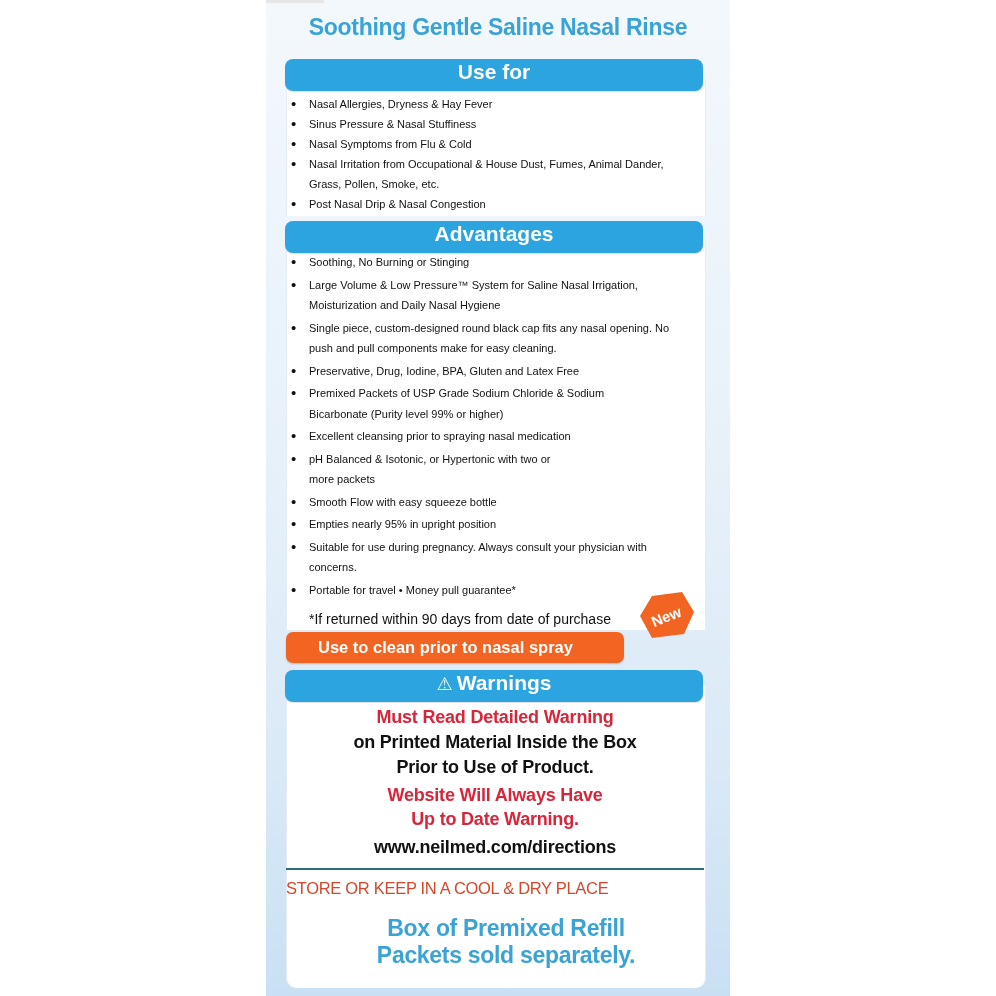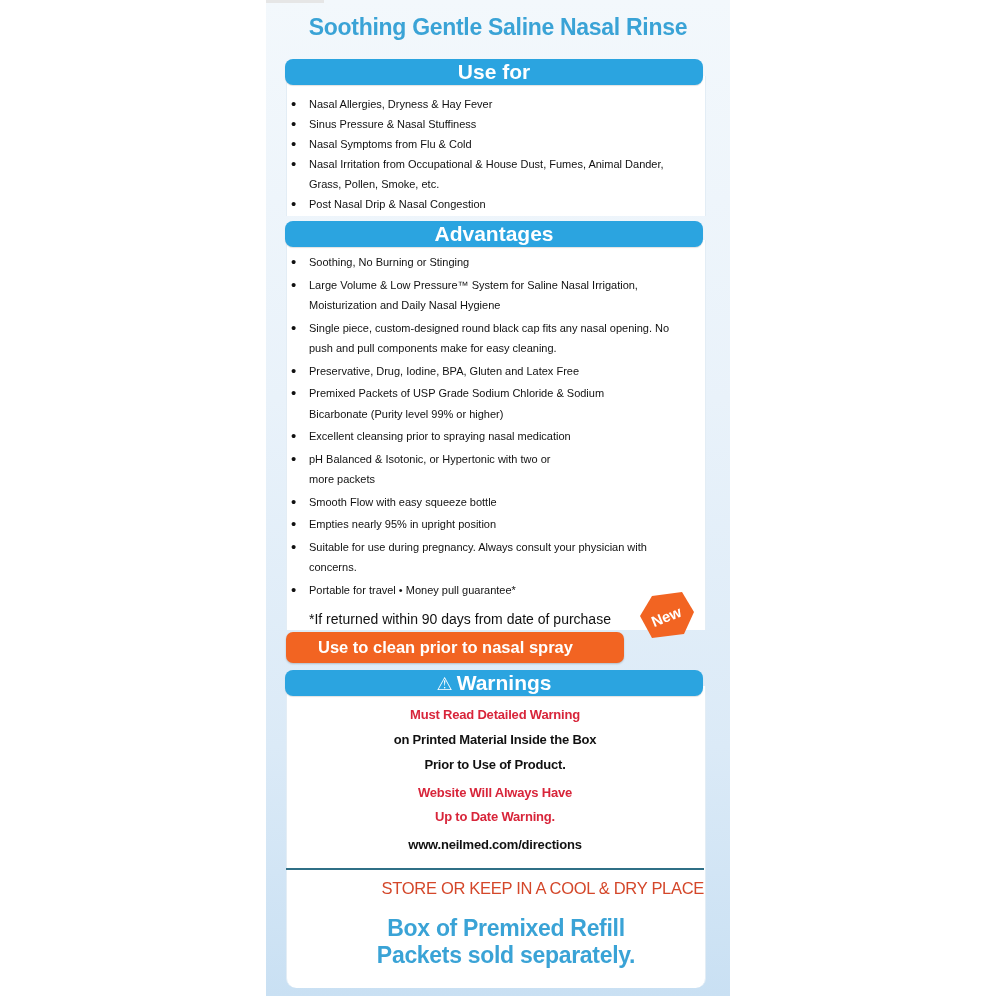--- a/index.html
+++ b/index.html
@@ -17,21 +17,21 @@
       color: #3aa3d6; font-weight: bold; font-size: 23px; letter-spacing: -0.3px;
     }
     .card {
       position: absolute; left: 20px; width: 418px; background: #ffffff;
       border-left: 1px solid #e3edf5; border-right: 1px solid #e3edf5;
     }
     .card.use { top: 76px; height: 140px; }
     .card.adv { top: 240px; height: 390px; }
     .card.warn { top: 686px; height: 302px; border-radius: 0 0 10px 10px; }
     .header-bar {
-      position: absolute; left: 19px; width: 418px; height: 26px; background: #2ba4e0;
+      position: absolute; left: 19px; width: 418px; height: 32px; background: #2ba4e0;
       border-radius: 8px; color: #ffffff; font-weight: bold; font-size: 21px;
       text-align: center; line-height: 26px; box-shadow: 0 1px 1px rgba(0,0,0,0.12);
     }
     .header-bar.use { top: 59px; }
     .header-bar.adv { top: 221px; }
     .header-bar.warn { top: 670px; }
     ul.bullets {
       position: absolute; left: 20px; margin: 0; padding: 0; list-style: none;
       width: 420px; color: #111111; font-size: 11px; line-height: 20px;
     }
@@ -50,29 +50,29 @@
     }
     .new-badge svg { width: 56px; height: 46px; }
     .orange-bar {
       position: absolute; left: 20px; top: 632px; width: 338px; height: 31px; background: #f26422;
       border-radius: 7px; color: #ffffff; font-weight: bold; font-size: 16.5px;
       line-height: 31px; text-align: left; padding-left: 32px; box-sizing: border-box;
       box-shadow: 0 1px 2px rgba(0,0,0,0.2);
     }
     .warn-line {
       position: absolute; left: 20px; width: 418px; text-align: center; font-weight: bold;
-      font-size: 13px; letter-spacing: -0.2px;
+      font-size: 18px; letter-spacing: -0.2px;
     }
     .red { color: #d8253a; }
     .black { color: #111111; }
     .divider {
       position: absolute; left: 20px; top: 868px; width: 418px; height: 2px; background: #2f6f86;
     }
     .store {
-      position: absolute; left: 20px; top: 879px; width: 418px; text-align: right;
+      position: absolute; left: 20px; top: 879px; width: 418px; text-align: left;
       color: #d4472a; font-size: 16.5px; letter-spacing: -0.3px;
     }
     .refill {
       position: absolute; left: 20px; width: 418px; text-align: center; color: #3aa3d6;
       font-weight: bold; font-size: 23px; letter-spacing: -0.3px; padding-left: 11px;
     }
     .warn-icon { font-size: 18px; margin-right: 4px; }
   </style>
 </head>
 <body>

